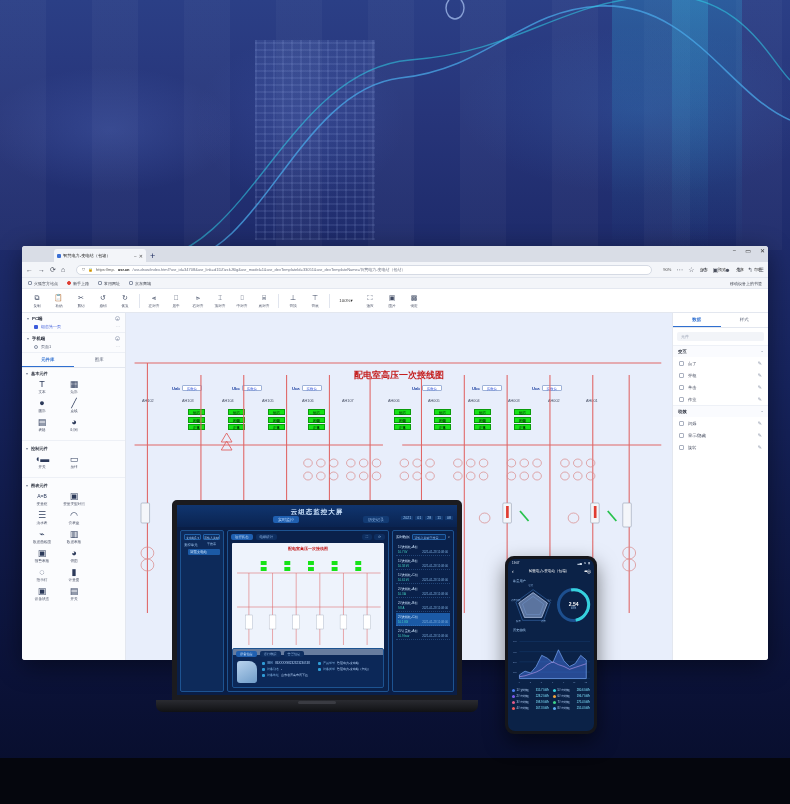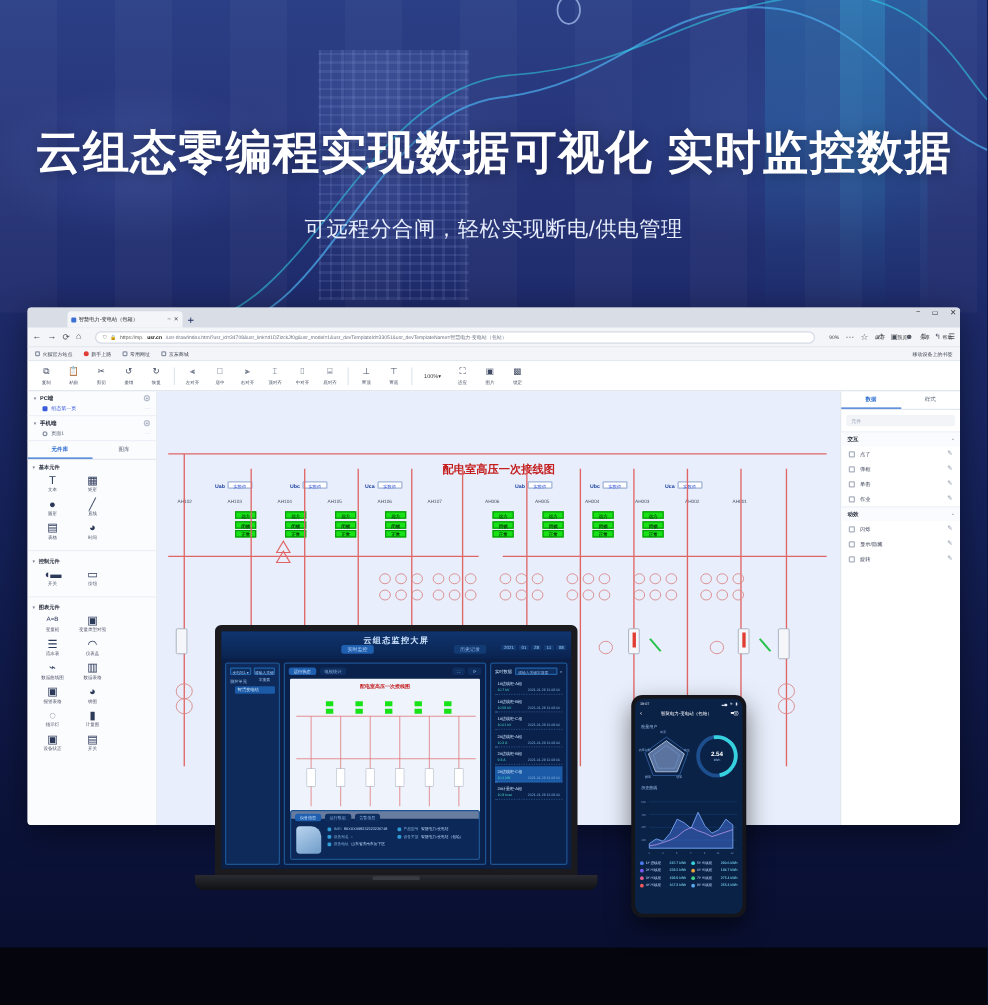--- a/index.html
+++ b/index.html
@@ -248,22 +248,20 @@
 <div id="hero">
   <div class="hero-stripes"></div>
   <div class="city"></div>
   <div class="teal-band" id="band1"></div>
   <div class="teal-band" id="band2"></div>
   <svg class="hero-wave" viewBox="0 0 790 260" preserveAspectRatio="none">
     <path d="M180,260 C260,255 300,90 400,78 C490,68 520,10 600,6 C690,2 730,95 790,120" fill="none" stroke="#4aa8e8" stroke-width="1.6" opacity=".75"></path>
     <path d="M150,260 C250,250 290,70 410,60 C520,52 560,0 660,-4 C740,-8 770,60 790,80" fill="none" stroke="#2fd0e8" stroke-width="1.4" opacity=".55"></path>
     <ellipse cx="455" cy="8" rx="9" ry="11" fill="none" stroke="#9fb8e8" stroke-width="1.4" opacity=".8"></ellipse>
   </svg>
-  <div id="headline">云组态零编程实现数据可视化 实时监控数据</div>
-  <div id="subhead">可远程分合闸，轻松实现断电/供电管理</div>
 </div>
 
 <div id="bottomband"></div>
 
 <div id="browser">
 
   <div class="titlebar">
     <div class="tab">
       <span class="favicon"></span>
       <span class="t-label">智慧电力-变电站（包箱）</span>

